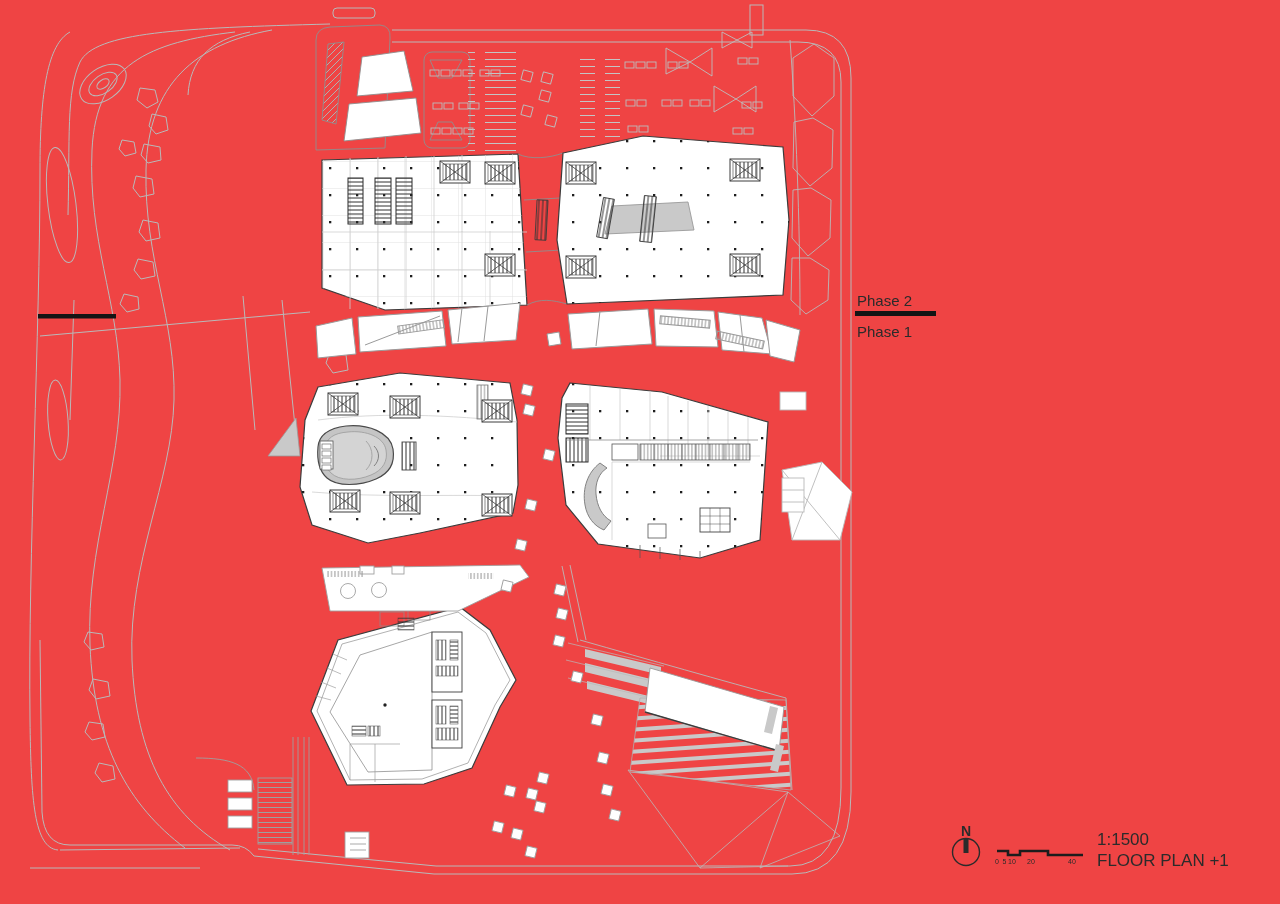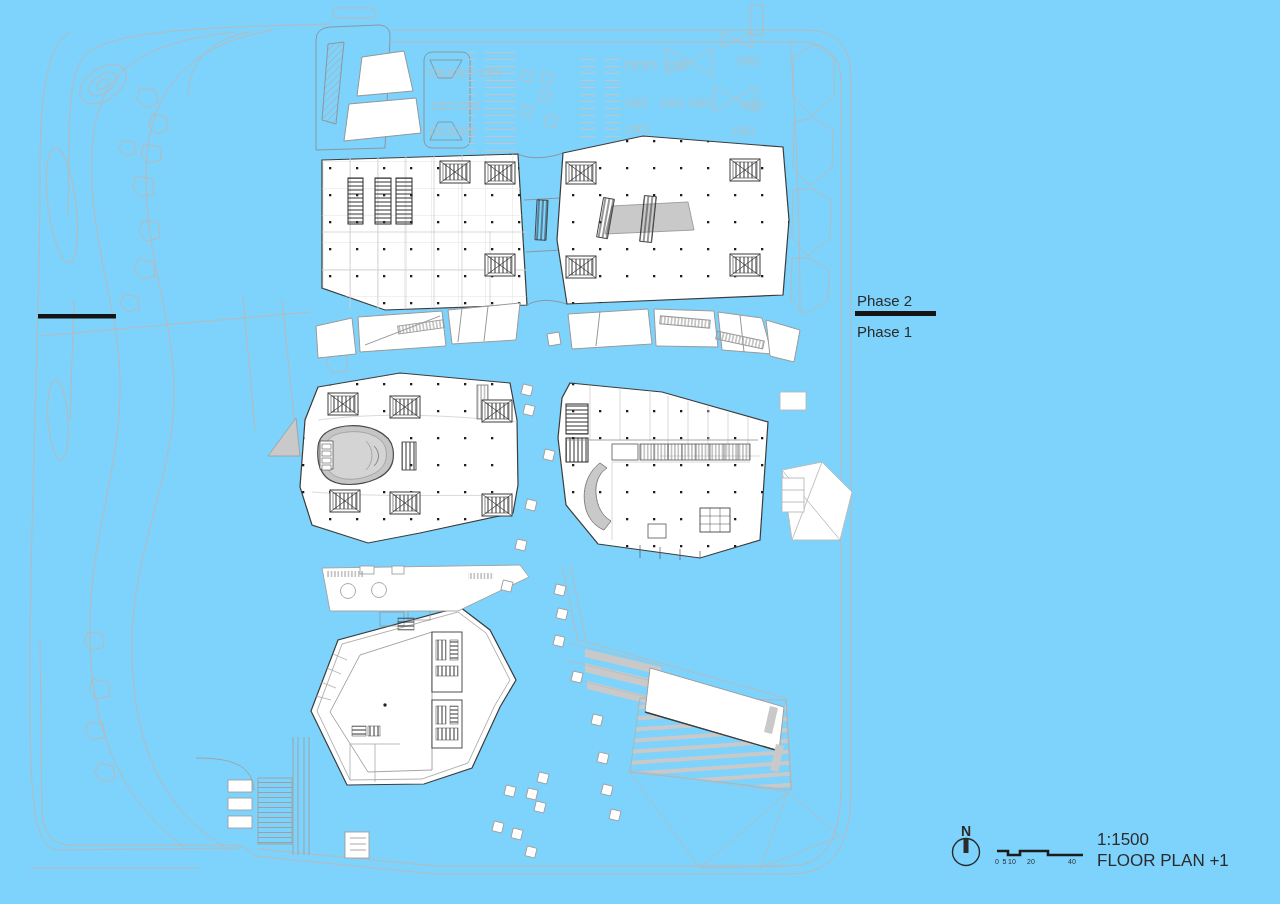--- a/index.html
+++ b/index.html
@@ -1,16 +1,16 @@
 <!DOCTYPE html>
 <html><head>
 <meta charset="utf-8">
 <style>
   html,body{margin:0;padding:0;background:#ffffff;}
-  .canvas{position:relative;width:1280px;height:904px;background:#7dd3fc;overflow:hidden;}
+  .canvas{position:relative;width:1280px;height:904px;background:#ef4444;overflow:hidden;}
   svg{position:absolute;left:0;top:0;}
   text{font-family:"Liberation Sans","DejaVu Sans",sans-serif;fill:#2b2b2b;}
   .lbl{font-size:15px;}
   .legend-big{font-size:17px;}
   .tick{font-size:7px;}
   .north{font-size:14px;font-weight:bold;}
 </style>
 </head>
 <body>
 

